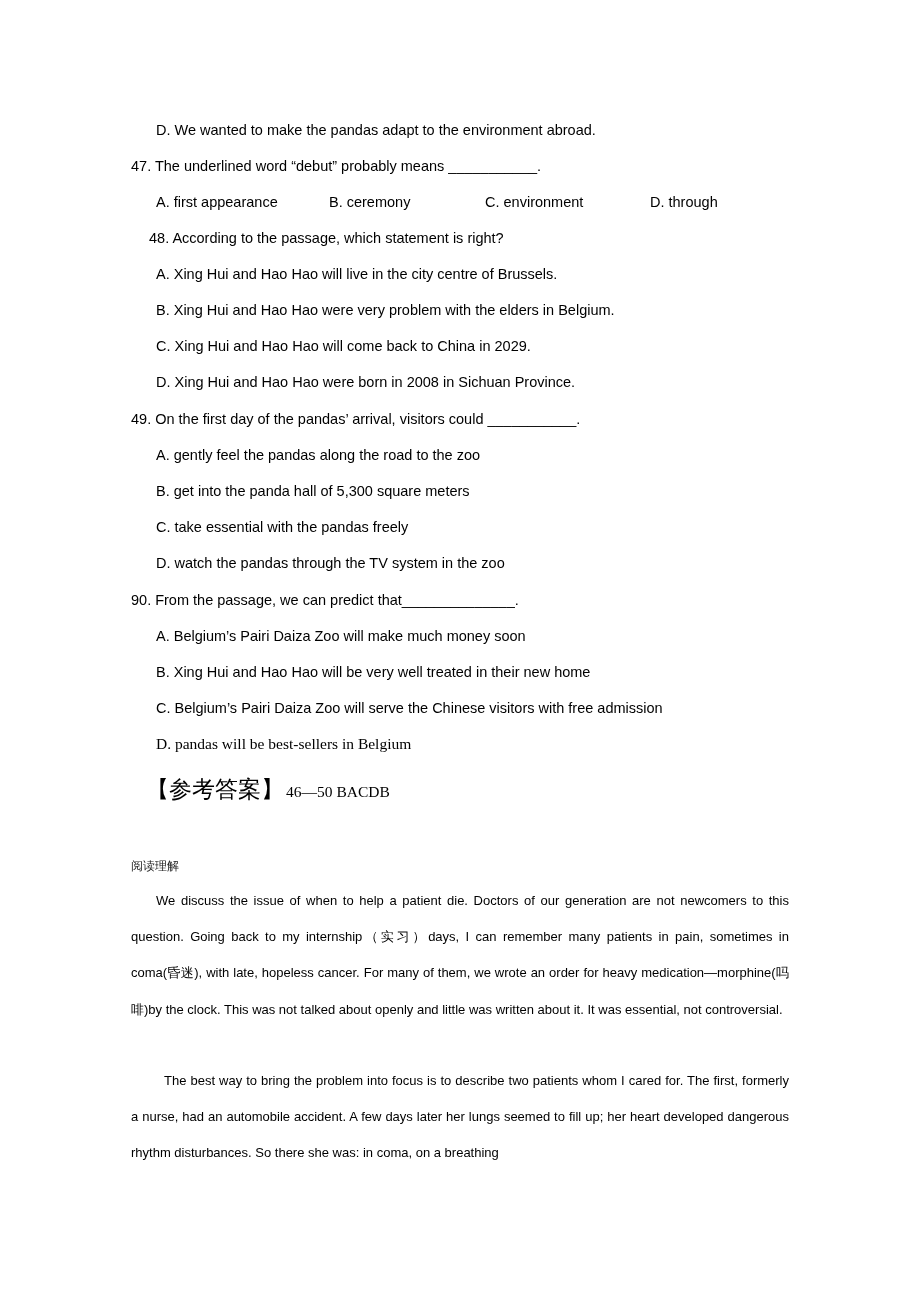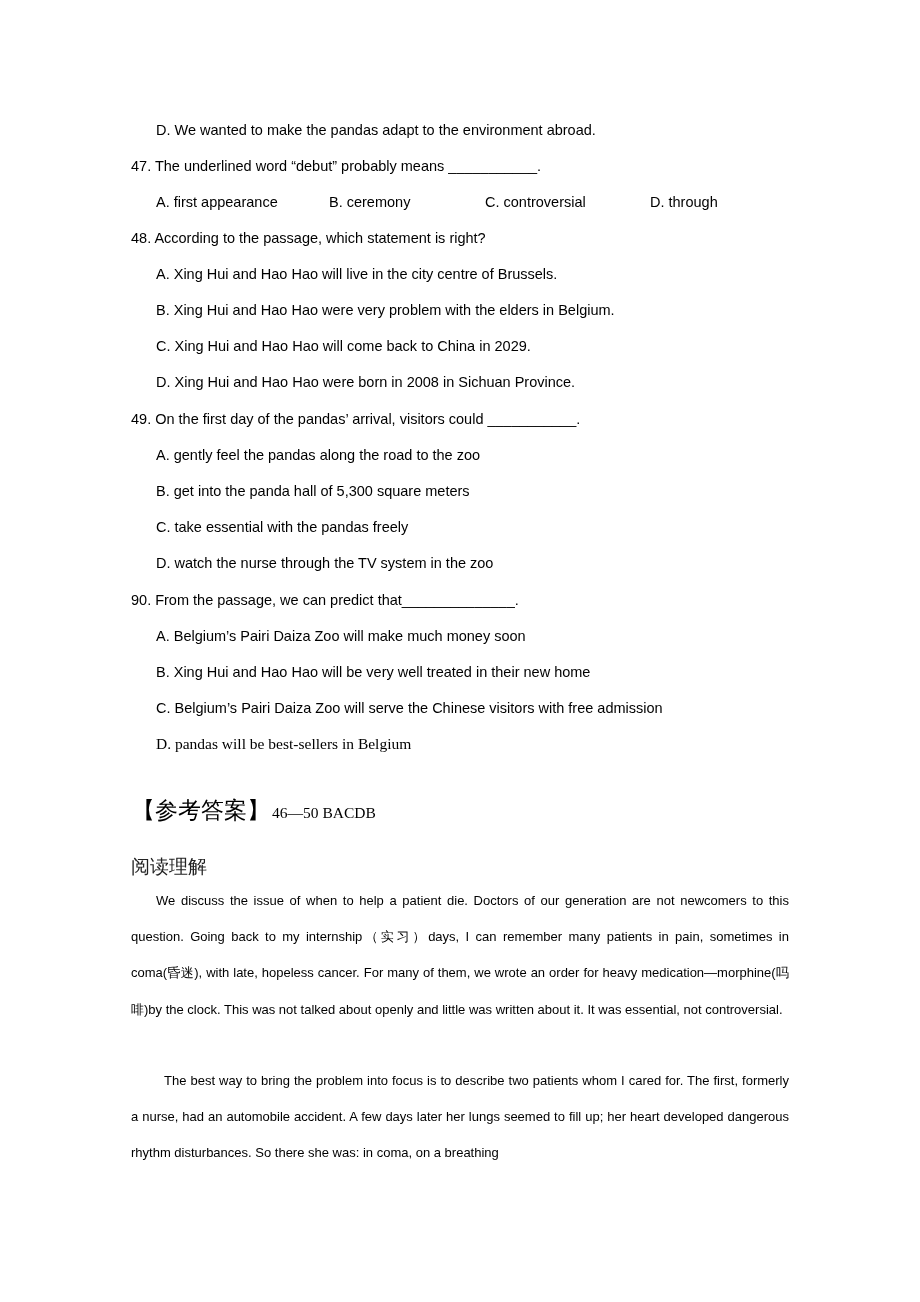--- a/index.html
+++ b/index.html
@@ -28,43 +28,42 @@
       height: 20px;
       text-align: right;
     }
     .opt { left: 156px; }
     .q { left: 131px; }
     .serif { font-family: "Liberation Serif", "DejaVu Serif", serif; font-size: 15.5px; }
     .opts-row { left: 156px; width: 600px; }
     .opts-row span { position: absolute; top: 0; }
     .answer {
       position: absolute;
-      left: 132px;
+      left: 146px;
       top: 774px;
       height: 30px;
       line-height: 30px;
       white-space: nowrap;
-      margin-top: 21px;
     }
     .answer .tag {
       font-family: "DejaVu Sans", sans-serif;
       font-size: 23px;
       letter-spacing: 0px;
     }
     .answer .ans {
       font-family: "Liberation Serif", "DejaVu Serif", serif;
       font-size: 15.5px;
       margin-left: 2px;
     }
     .section-title {
       position: absolute;
       left: 131px;
       top: 856px;
       font-family: "DejaVu Sans", sans-serif;
-      font-size: 19px;
+      font-size: 12px;
       color: #222;
       line-height: 20px;
     }
     .para {
       position: absolute;
       left: 131px;
       width: 658px;
       line-height: 36.2px;
       text-align: justify;
       text-align-last: left;
@@ -75,35 +74,35 @@
 <body>
 
 <div class="page">
 
   <div class="line opt" style="top:120px;">D. We wanted to make the pandas adapt to the environment abroad.</div>
 
   <div class="line q" style="top:156px;">47. The underlined word “debut” probably means ___________.</div>
   <div class="line opts-row" style="top:192px;">
     <span style="left:0px;">A. first appearance</span>
     <span style="left:173px;">B. ceremony</span>
-    <span style="left:329px;">C. controversial</span>
+    <span style="left:329px;">C. environment</span>
     <span style="left:494px;">D. through</span>
   </div>
 
-  <div class="line q" style="top:228px;">48. According to the passage, which statement is right?</div>
+  <div class="line q" style="top:228px;margin-left:18px;">48. According to the passage, which statement is right?</div>
   <div class="line opt" style="top:264px;">A. Xing Hui and Hao Hao will live in the city centre of Brussels.</div>
   <div class="line opt" style="top:300px;">B. Xing Hui and Hao Hao were very problem with the elders in Belgium.</div>
   <div class="line opt" style="top:336px;">C. Xing Hui and Hao Hao will come back to China in 2029.</div>
   <div class="line opt" style="top:372px;">D. Xing Hui and Hao Hao were born in 2008 in Sichuan Province.</div>
 
   <div class="line q" style="top:409px;">49. On the first day of the pandas’ arrival, visitors could ___________.</div>
   <div class="line opt" style="top:445px;">A. gently feel the pandas along the road to the zoo</div>
   <div class="line opt" style="top:481px;">B. get into the panda hall of 5,300 square meters</div>
   <div class="line opt" style="top:517px;">C. take essential with the pandas freely</div>
-  <div class="line opt" style="top:553px;">D. watch the nurse through the TV system in the zoo</div>
+  <div class="line opt" style="top:553px;">D. watch the pandas through the TV system in the zoo</div>
 
   <div class="line q" style="top:590px;">90. From the passage, we can predict that______________.</div>
   <div class="line opt" style="top:626px;">A. Belgium’s Pairi Daiza Zoo will make much money soon</div>
   <div class="line opt" style="top:662px;">B. Xing Hui and Hao Hao will be very well treated in their new home</div>
   <div class="line opt" style="top:698px;">C. Belgium’s Pairi Daiza Zoo will serve the Chinese visitors with free admission</div>
   <div class="line opt serif" style="top:734px;">D. pandas will be best-sellers in Belgium</div>
 
   <div class="answer">
     <span class="tag">【参考答案】</span><span class="ans">46—50 BACDB</span>
   </div>

